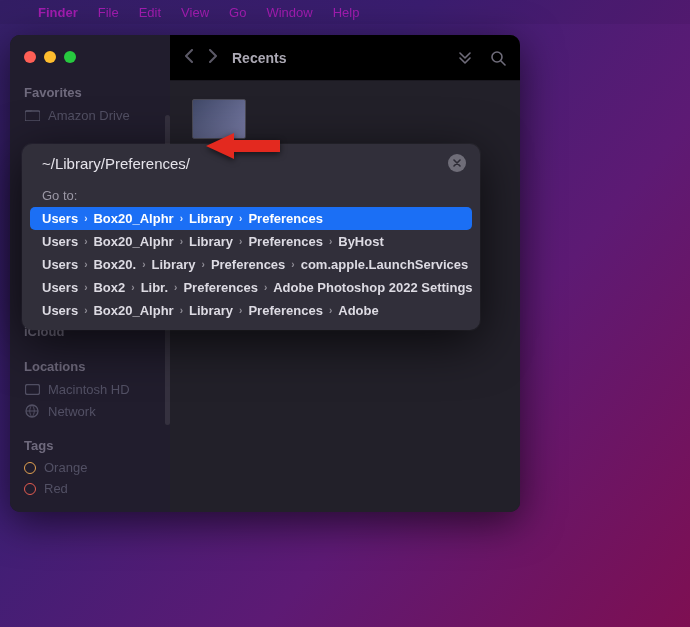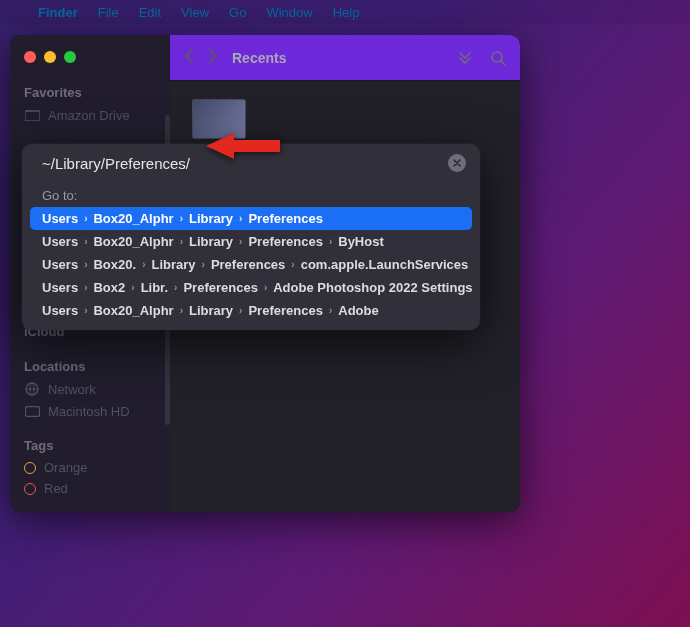--- a/index.html
+++ b/index.html
@@ -24,21 +24,21 @@
       align-items: center;
       padding-left: 18px;
       gap: 20px;
     }
     .menubar .apple {
       color: #fff;
       font-size: 15px;
       line-height: 1;
     }
     .menubar .item {
-      color: #0369a1;
+      color: #a21caf;
       font-size: 13px;
       font-weight: 400;
       text-align: center;
     }
     .menubar .item.bold { font-weight: 600; }
 
     .finder-window {
       position: absolute;
       top: 35px;
       left: 10px;
@@ -108,21 +108,21 @@
     .tag-orange { color:#e2a150; }
 
     .content {
       flex: 1;
       background: #222029;
       display: flex;
       flex-direction: column;
     }
     .toolbar {
       height: 46px;
-      background: #6d28d9;
+      background: #000000;
       display: flex;
       align-items: center;
       padding: 0 14px;
       gap: 14px;
       border-bottom: 1px solid #1a1820;
     }
     .nav-arrow {
       color: #5c5967;
       font-size: 16px;
     }
@@ -265,34 +265,34 @@
     <div class="side-item" style="opacity:0.35">
       <span class="si-icon">▫︎</span>
       <span>Create a file</span>
     </div>
 
     <div class="section-label">iCloud</div>
 
     <div class="section-label" style="margin-top:6px">Locations</div>
     <div class="side-item">
       <span class="si-icon">
+        <svg width="15" height="11" viewBox="0 0 15 11">
+            <rect x="0.5" y="0.5" width="14" height="10" rx="2" fill="none" stroke="currentColor" stroke-width="1.3"></rect>
+          </svg>
+      </span>
+      <span>Macintosh HD</span>
+    </div>
+    <div class="side-item">
+      <span class="si-icon">
         <svg width="14" height="14" viewBox="0 0 14 14">
             <circle cx="7" cy="7" r="6" fill="none" stroke="currentColor" stroke-width="1.3"></circle>
             <path d="M1 7 H13 M7 1 C4 4 4 10 7 13 M7 1 C10 4 10 10 7 13" fill="none" stroke="currentColor" stroke-width="1"></path>
           </svg>
       </span>
       <span>Network</span>
-    </div>
-    <div class="side-item">
-      <span class="si-icon">
-        <svg width="15" height="11" viewBox="0 0 15 11">
-            <rect x="0.5" y="0.5" width="14" height="10" rx="2" fill="none" stroke="currentColor" stroke-width="1.3"></rect>
-          </svg>
-      </span>
-      <span>Macintosh HD</span>
     </div>
 
     <div class="section-label" style="margin-top:6px">Tags</div>
     <div class="side-item">
       <span class="tag-dot tag-orange"></span>
       <span>Orange</span>
     </div>
     <div class="side-item">
       <span class="tag-dot tag-red"></span>
       <span>Red</span>

